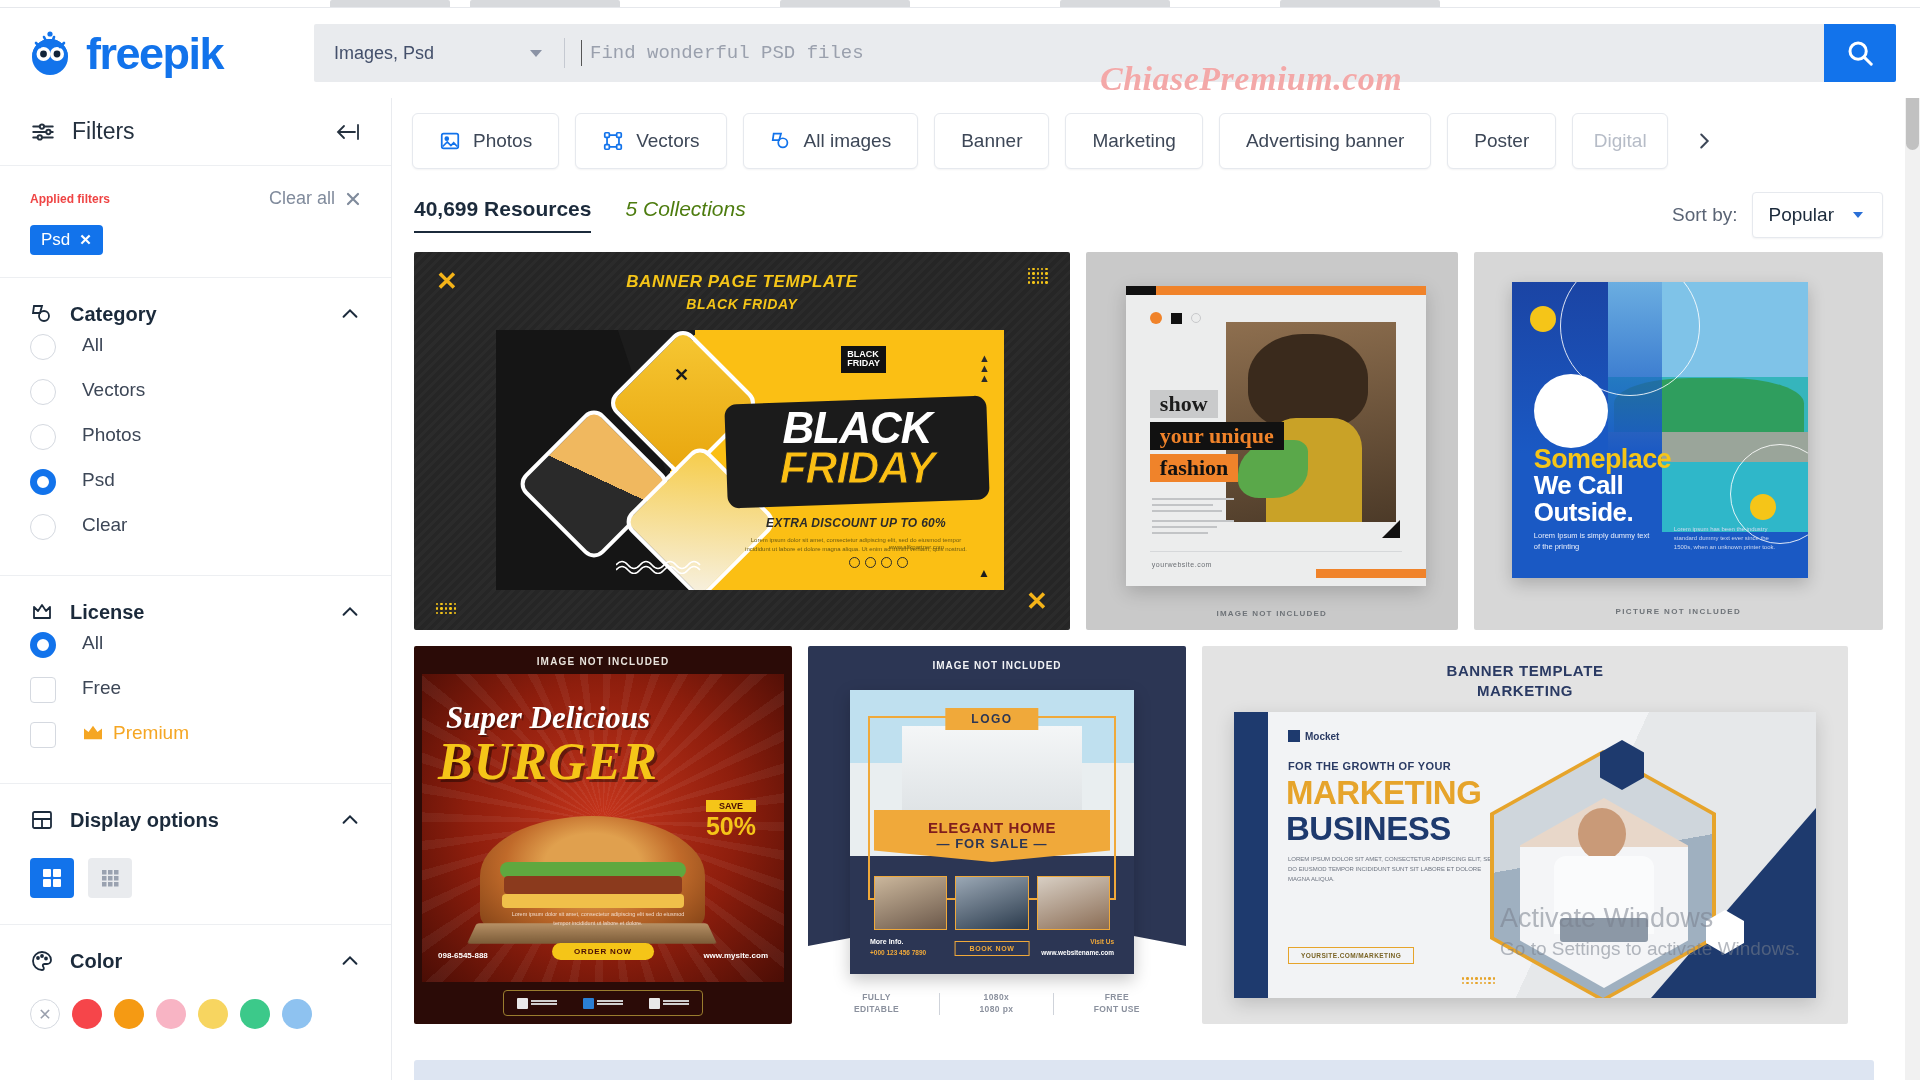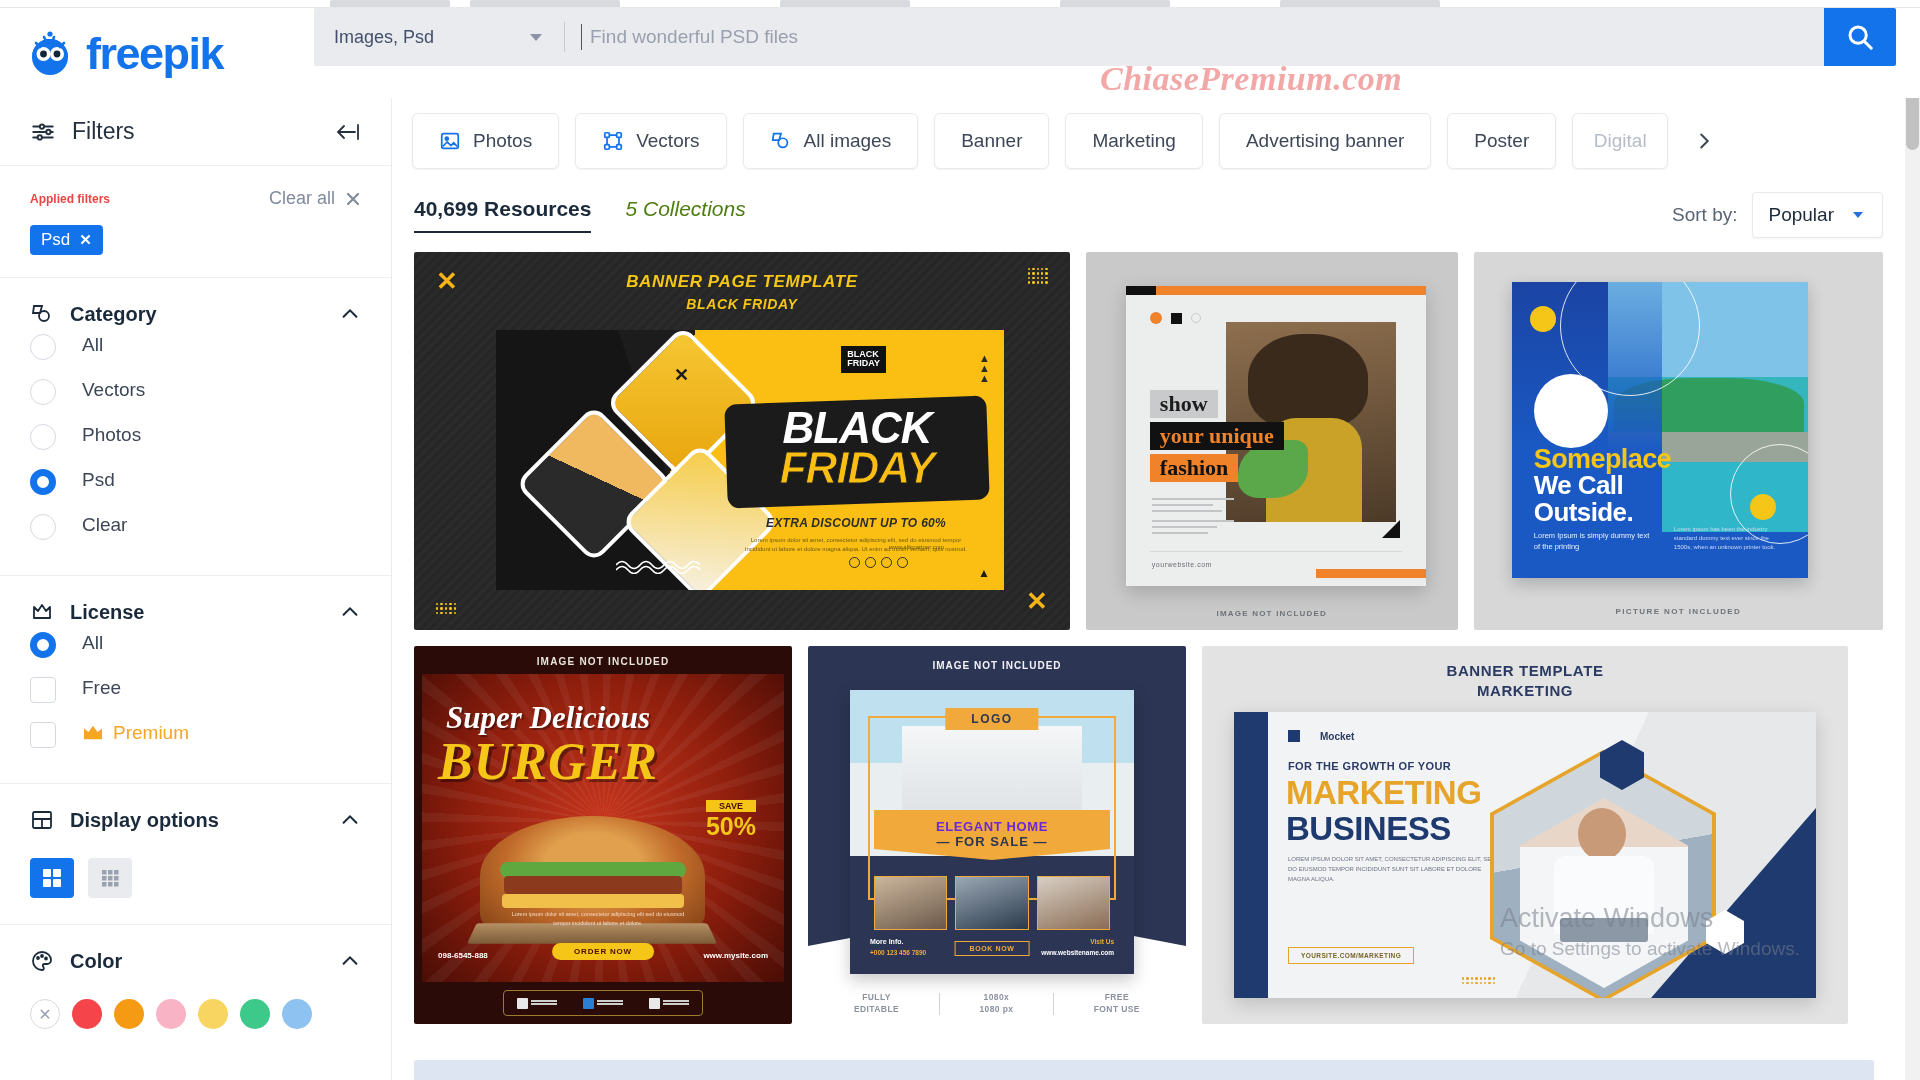--- a/index.html
+++ b/index.html
@@ -14,21 +14,21 @@
   
   .browser-strip {
     position: absolute; top: 0; left: 0; width: 1920px; height: 8px;
     background: #ffffff; border-bottom: 1px solid #e6e8ec;
   }
   .strip-seg { position: absolute; top: 0; height: 7px; background: #d8dadd; border-radius: 2px 2px 0 0; }
 
   
   .header {
     position: absolute; top: 8px; left: 0; width: 1920px; height: 90px;
-    background: #ffffff; display: flex; padding: 0 24px;
+    background: #ffffff; display: flex; align-items: center; padding: 0 24px;
     z-index: 40;
   }
   .logo-wrap { display: flex; align-items: center; gap: 10px; width: 258px; flex: 0 0 auto; }
   .logo-mark { width: 52px; height: 52px; flex: 0 0 auto; }
   .logo-text { font-size: 45px; font-weight: 700; color: #1273eb; letter-spacing: -1.5px; line-height: 1; }
 
   .searchbar {
     display: flex; align-items: stretch; height: 58px; flex: 1 1 auto;
     margin-left: 32px; margin-right: 0; max-width: 1588px;
   }
@@ -38,21 +38,21 @@
     border-radius: 2px 0 0 2px; cursor: pointer;
   }
   .caret-down { width: 0; height: 0; border-left: 6px solid transparent; border-right: 6px solid transparent; border-top: 7px solid #8b93a5; }
   .search-input-wrap {
     background: #e9ebee; flex: 1 1 auto; display: flex; align-items: center; position: relative;
   }
   .search-divider { width: 1px; height: 30px; background: #c5c9d1; margin-left: 2px; }
   .search-caret { width: 1px; height: 26px; background: #555; margin-left: 16px; }
   .search-input {
     background: transparent; border: 0; outline: none; font-size: 19px; color: #9aa0ad;
-    font-family: Liberation Sans, sans-serif; padding-left: 8px; flex: 1 1 auto; height: 100%;
+    font-family: Liberation Mono, monospace; padding-left: 8px; flex: 1 1 auto; height: 100%;
   }
   .search-input::placeholder { color: #9aa0ad; opacity: 1; }
   .search-btn {
     width: 72px; background: #1273eb; display: flex; align-items: center; justify-content: center;
     cursor: pointer; border: 0; border-radius: 0 2px 2px 0;
   }
 
   
   .watermark {
     position: absolute; top: 60px; left: 1100px; z-index: 60;
@@ -212,41 +212,41 @@
   
   .eh { width: 378px; height: 378px; background: #fff; position: relative; }
   .eh-navy { position: absolute; left: 0; top: 0; width: 100%; height: 300px; background: #2c3654; clip-path: polygon(0 0, 100% 0, 100% 100%, 50% 88%, 0 100%); }
   .eh-cap { position: absolute; left: 0; right: 0; top: 14px; text-align: center; font-size: 10px; letter-spacing: 1px; color: #f2f3f6; font-weight: 700; }
   .eh-sheet { position: absolute; left: 42px; top: 44px; width: 284px; height: 284px; background: #2c3654; box-shadow: 0 6px 16px rgba(0,0,0,.22); overflow: hidden; }
   .eh-photo { position: absolute; left: 0; top: 0; width: 100%; height: 166px; background: linear-gradient(180deg, #bfe0ef 0 44%, #e9eef0 44% 100%); }
   .eh-house { position: absolute; left: 52px; top: 36px; width: 180px; height: 110px; background: linear-gradient(180deg, #f4f6f7, #d9dee1); }
   .eh-frame { position: absolute; left: 18px; top: 26px; right: 18px; bottom: 74px; border: 2.4px solid #f0a93a; }
   .eh-logo { position: absolute; left: 50%; transform: translateX(-50%); top: 18px; background: #f0a93a; color: #2c3654; font-size: 12px; font-weight: 800; padding: 4px 26px; letter-spacing: 1.5px; }
   .eh-band { position: absolute; left: 24px; right: 24px; top: 120px; background: #f0a93a; text-align: center; padding: 9px 0 11px; clip-path: polygon(0 0, 100% 0, 100% 78%, 50% 100%, 0 78%); }
-  .eh-b1 { font-size: 13px; font-weight: 800; color: #6d28d9; letter-spacing: .6px; }
+  .eh-b1 { font-size: 15px; font-weight: 800; color: #7f1d1d; letter-spacing: .6px; }
   .eh-b2 { font-size: 13px; font-weight: 700; color: #2c3654; letter-spacing: 1px; }
   .eh-thumbs { position: absolute; left: 24px; right: 24px; top: 186px; display: flex; gap: 8px; }
   .eh-th { flex: 1 1 0; height: 54px; border: 1.6px solid #f0a93a; }
   .eh-info { position: absolute; left: 20px; bottom: 16px; font-size: 6.5px; color: #f0a93a; font-weight: 800; line-height: 1.6; }
   .eh-info b { color: #fff; display: block; font-size: 7px; }
   .eh-book { position: absolute; left: 50%; transform: translateX(-50%); bottom: 18px; border: 1.2px solid #f0a93a; color: #f0a93a; font-size: 7px; font-weight: 800; padding: 3px 14px; letter-spacing: .6px; }
   .eh-visit { position: absolute; right: 20px; bottom: 16px; text-align: right; font-size: 6.5px; color: #fff; font-weight: 800; line-height: 1.6; }
   .eh-visit span { color: #f0a93a; display: block; }
   .eh-feats { position: absolute; left: 46px; right: 46px; bottom: 8px; display: flex; align-items: center; justify-content: space-between; }
   .eh-feat { text-align: center; font-size: 8.5px; font-weight: 700; color: #8b919e; line-height: 1.4; letter-spacing: .4px; }
   .eh-sep { width: 1px; height: 22px; background: #cfd3da; }
 
   
   .mk { width: 646px; height: 378px; background: #e3e3e3; position: relative; overflow: hidden; }
   .mk-t1 { position: absolute; left: 0; right: 0; top: 16px; text-align: center; font-size: 15px; font-weight: 800; color: #2a3a63; letter-spacing: .6px; }
   .mk-t2 { position: absolute; left: 0; right: 0; top: 36px; text-align: center; font-size: 15px; font-weight: 800; color: #2a3a63; letter-spacing: .6px; }
   .mk-sheet { position: absolute; left: 32px; top: 66px; right: 32px; bottom: 26px; background: linear-gradient(115deg, #f2f3f5 0 58%, #e6e8ea 58% 100%); box-shadow: 0 6px 18px rgba(0,0,0,.16); overflow: hidden; }
   .mk-navyL { position: absolute; left: 0; top: 0; width: 34px; height: 100%; background: #1e3a6e; }
   .mk-navyR { position: absolute; right: 0; bottom: 0; width: 250px; height: 190px; background: #1e3a6e; clip-path: polygon(34% 100%, 100% 0, 100% 100%); }
-  .mk-logo { position: absolute; left: 54px; top: 18px; display: flex; align-items: center; gap: 20px; font-size: 10px; font-weight: 800; color: #2a3a63; text-align: right; }
+  .mk-logo { position: absolute; left: 54px; top: 18px; display: flex; align-items: center; gap: 5px; font-size: 10px; font-weight: 800; color: #2a3a63; text-align: right; }
   .mk-logo-sq { width: 12px; height: 12px; background: #1e3a6e; }
   .mk-h0 { position: absolute; left: 54px; top: 48px; font-size: 11px; font-weight: 800; color: #2a3a63; letter-spacing: .4px; }
   .mk-h1 { position: absolute; left: 52px; top: 62px; font-size: 33px; font-weight: 800; color: #e6a42b; letter-spacing: -.5px; }
   .mk-h2 { position: absolute; left: 52px; top: 98px; font-size: 33px; font-weight: 800; color: #1e3a6e; letter-spacing: -.5px; }
   .mk-lorem { position: absolute; left: 54px; top: 142px; width: 210px; font-size: 6px; color: #6d7480; line-height: 1.7; }
   .mk-cta { position: absolute; left: 54px; bottom: 34px; border: 1.2px solid #e6a42b; color: #7a6426; font-size: 6.5px; font-weight: 800; padding: 4px 12px; letter-spacing: .4px; }
   .mk-hexring { position: absolute; right: 100px; top: 38px; width: 226px; height: 252px; clip-path: polygon(50% 0,100% 25%,100% 75%,50% 100%,0 75%,0 25%); background: #e6a42b; }
   .mk-hexinner { position: absolute; right: 104px; top: 42px; width: 218px; height: 244px; clip-path: polygon(50% 0,100% 25%,100% 75%,50% 100%,0 75%,0 25%); background: linear-gradient(170deg, #cfd6dc 0 42%, #9fb0c0 42% 100%); }
   .mk-person { position: absolute; right: 128px; top: 86px; width: 168px; height: 190px; background: linear-gradient(180deg, #e8d7c9 0 26%, #f4f5f7 26% 100%); clip-path: polygon(50% 0,100% 25%,100% 75%,50% 100%,0 75%,0 25%); }
   .mk-hex-sm { position: absolute; right: 172px; top: 28px; width: 44px; height: 50px; clip-path: polygon(50% 0,100% 25%,100% 75%,50% 100%,0 75%,0 25%); background: #1e3a6e; }

